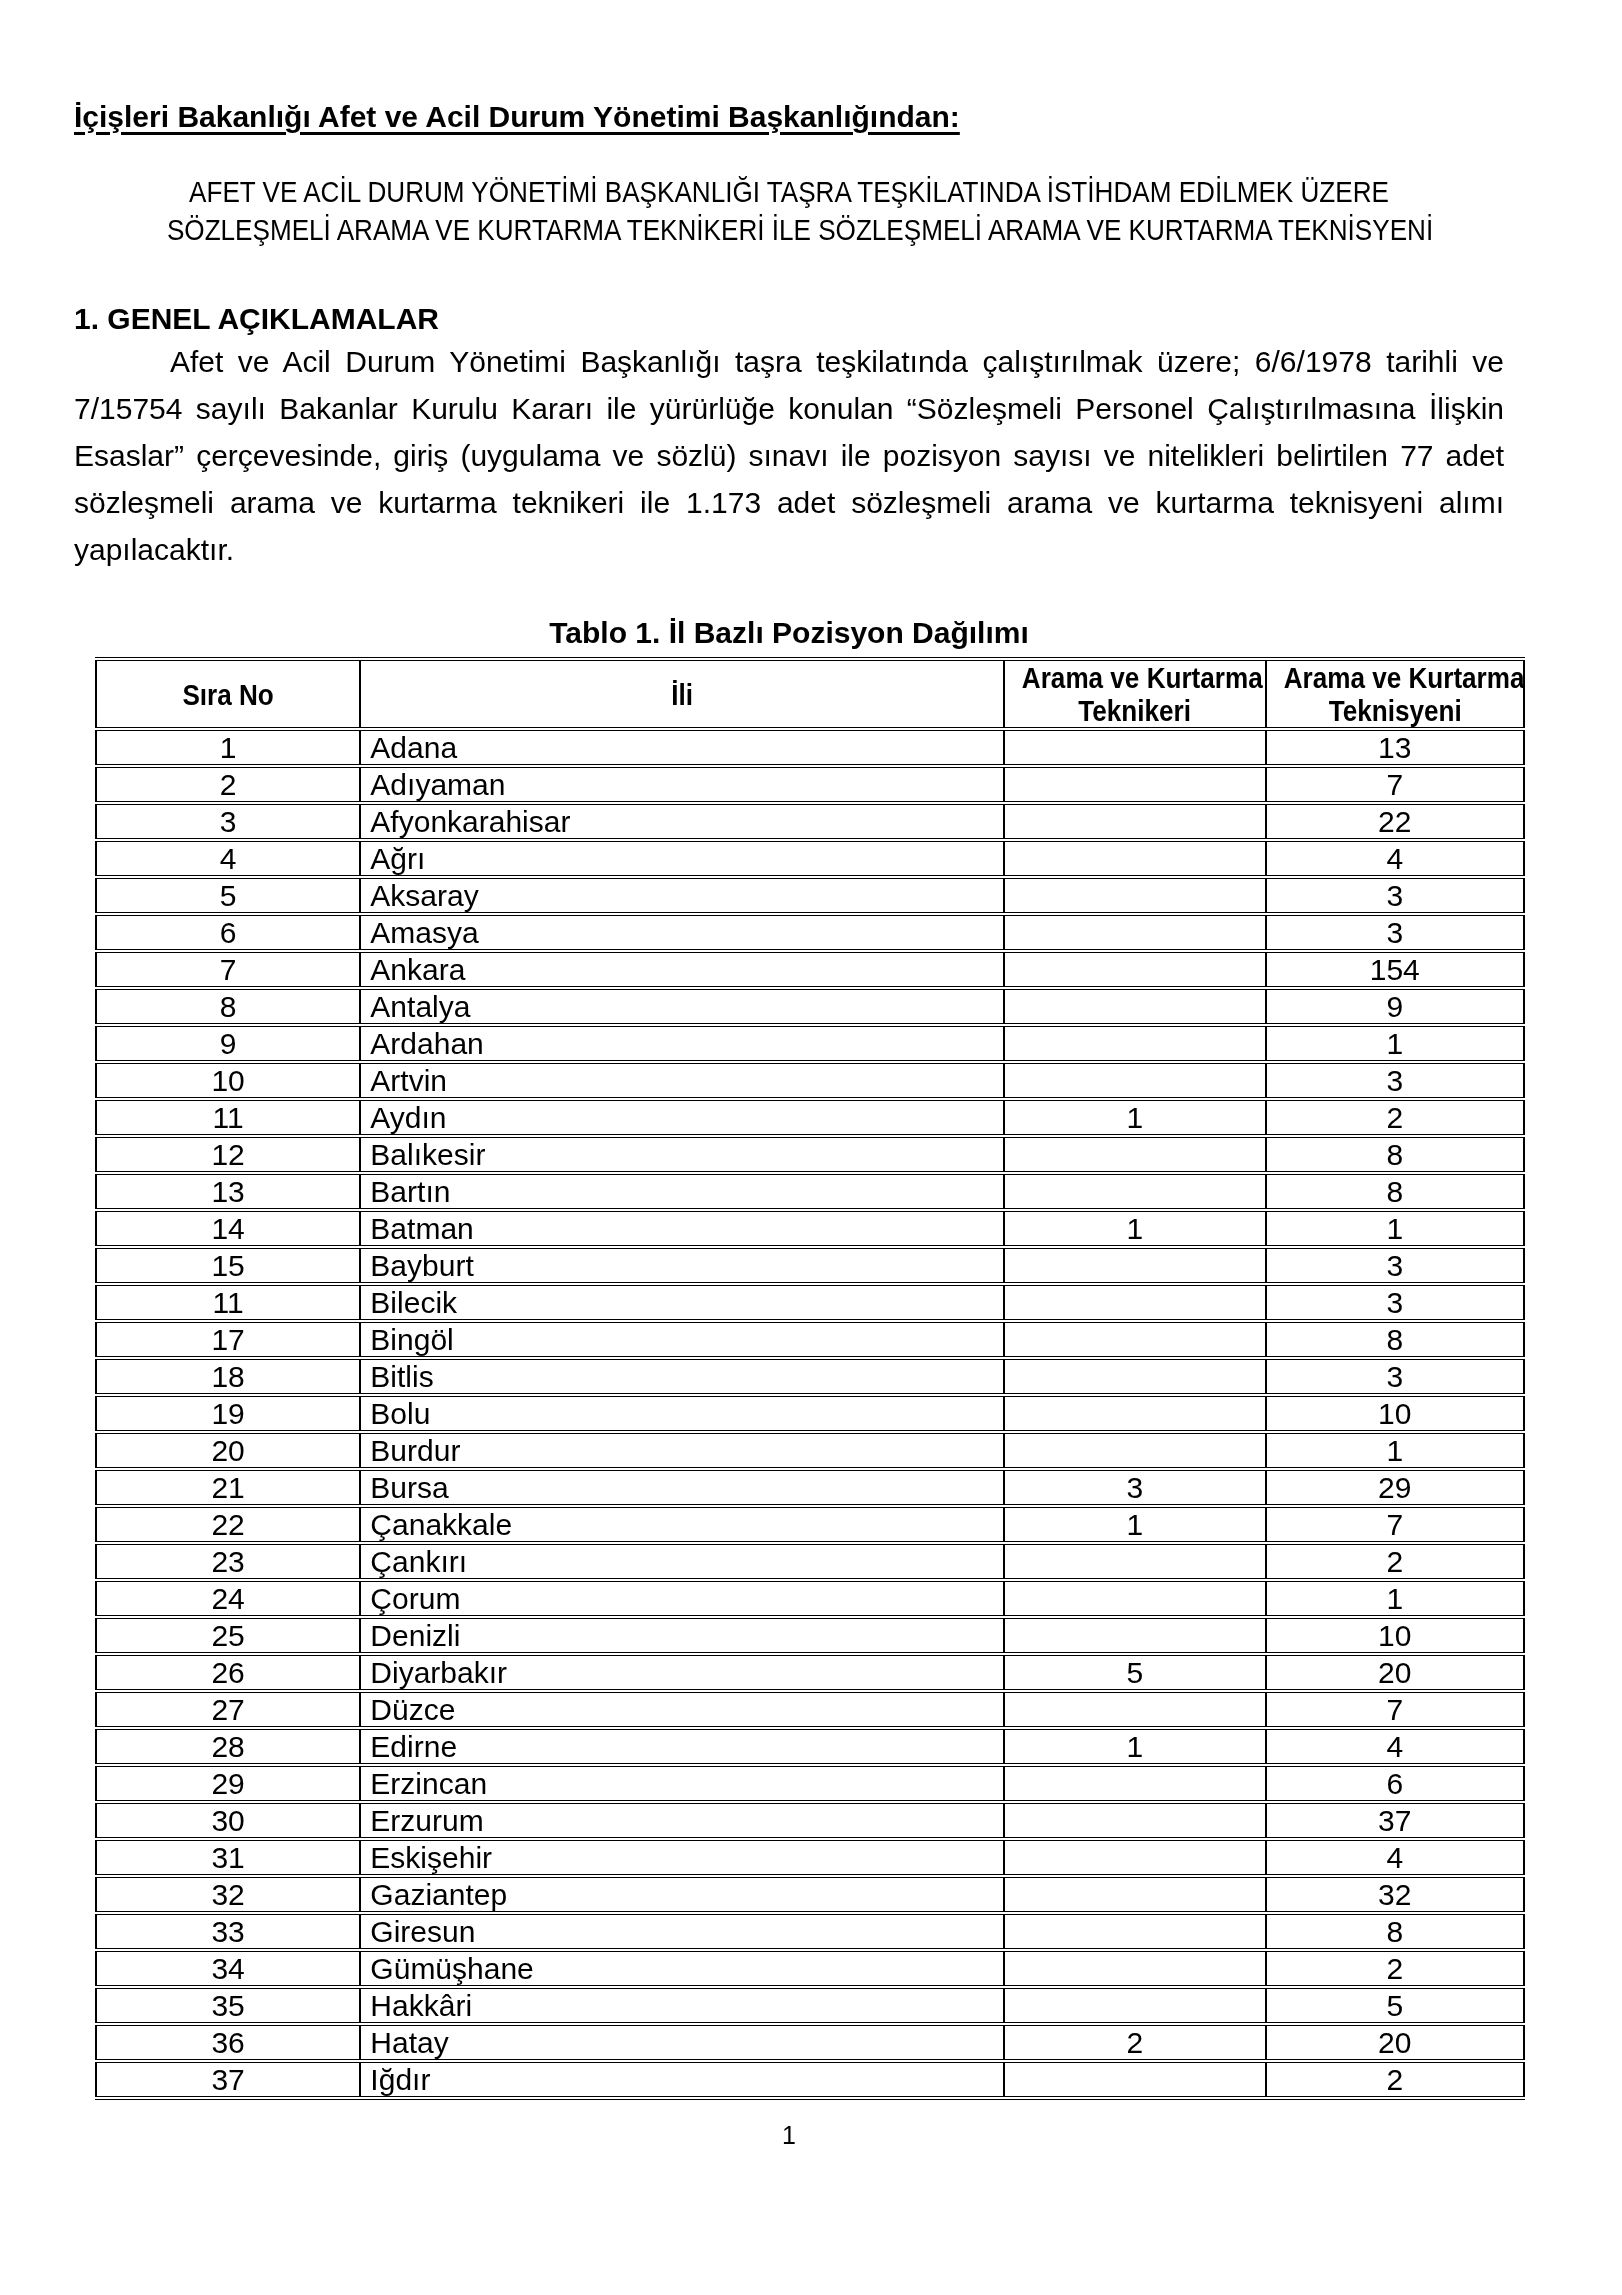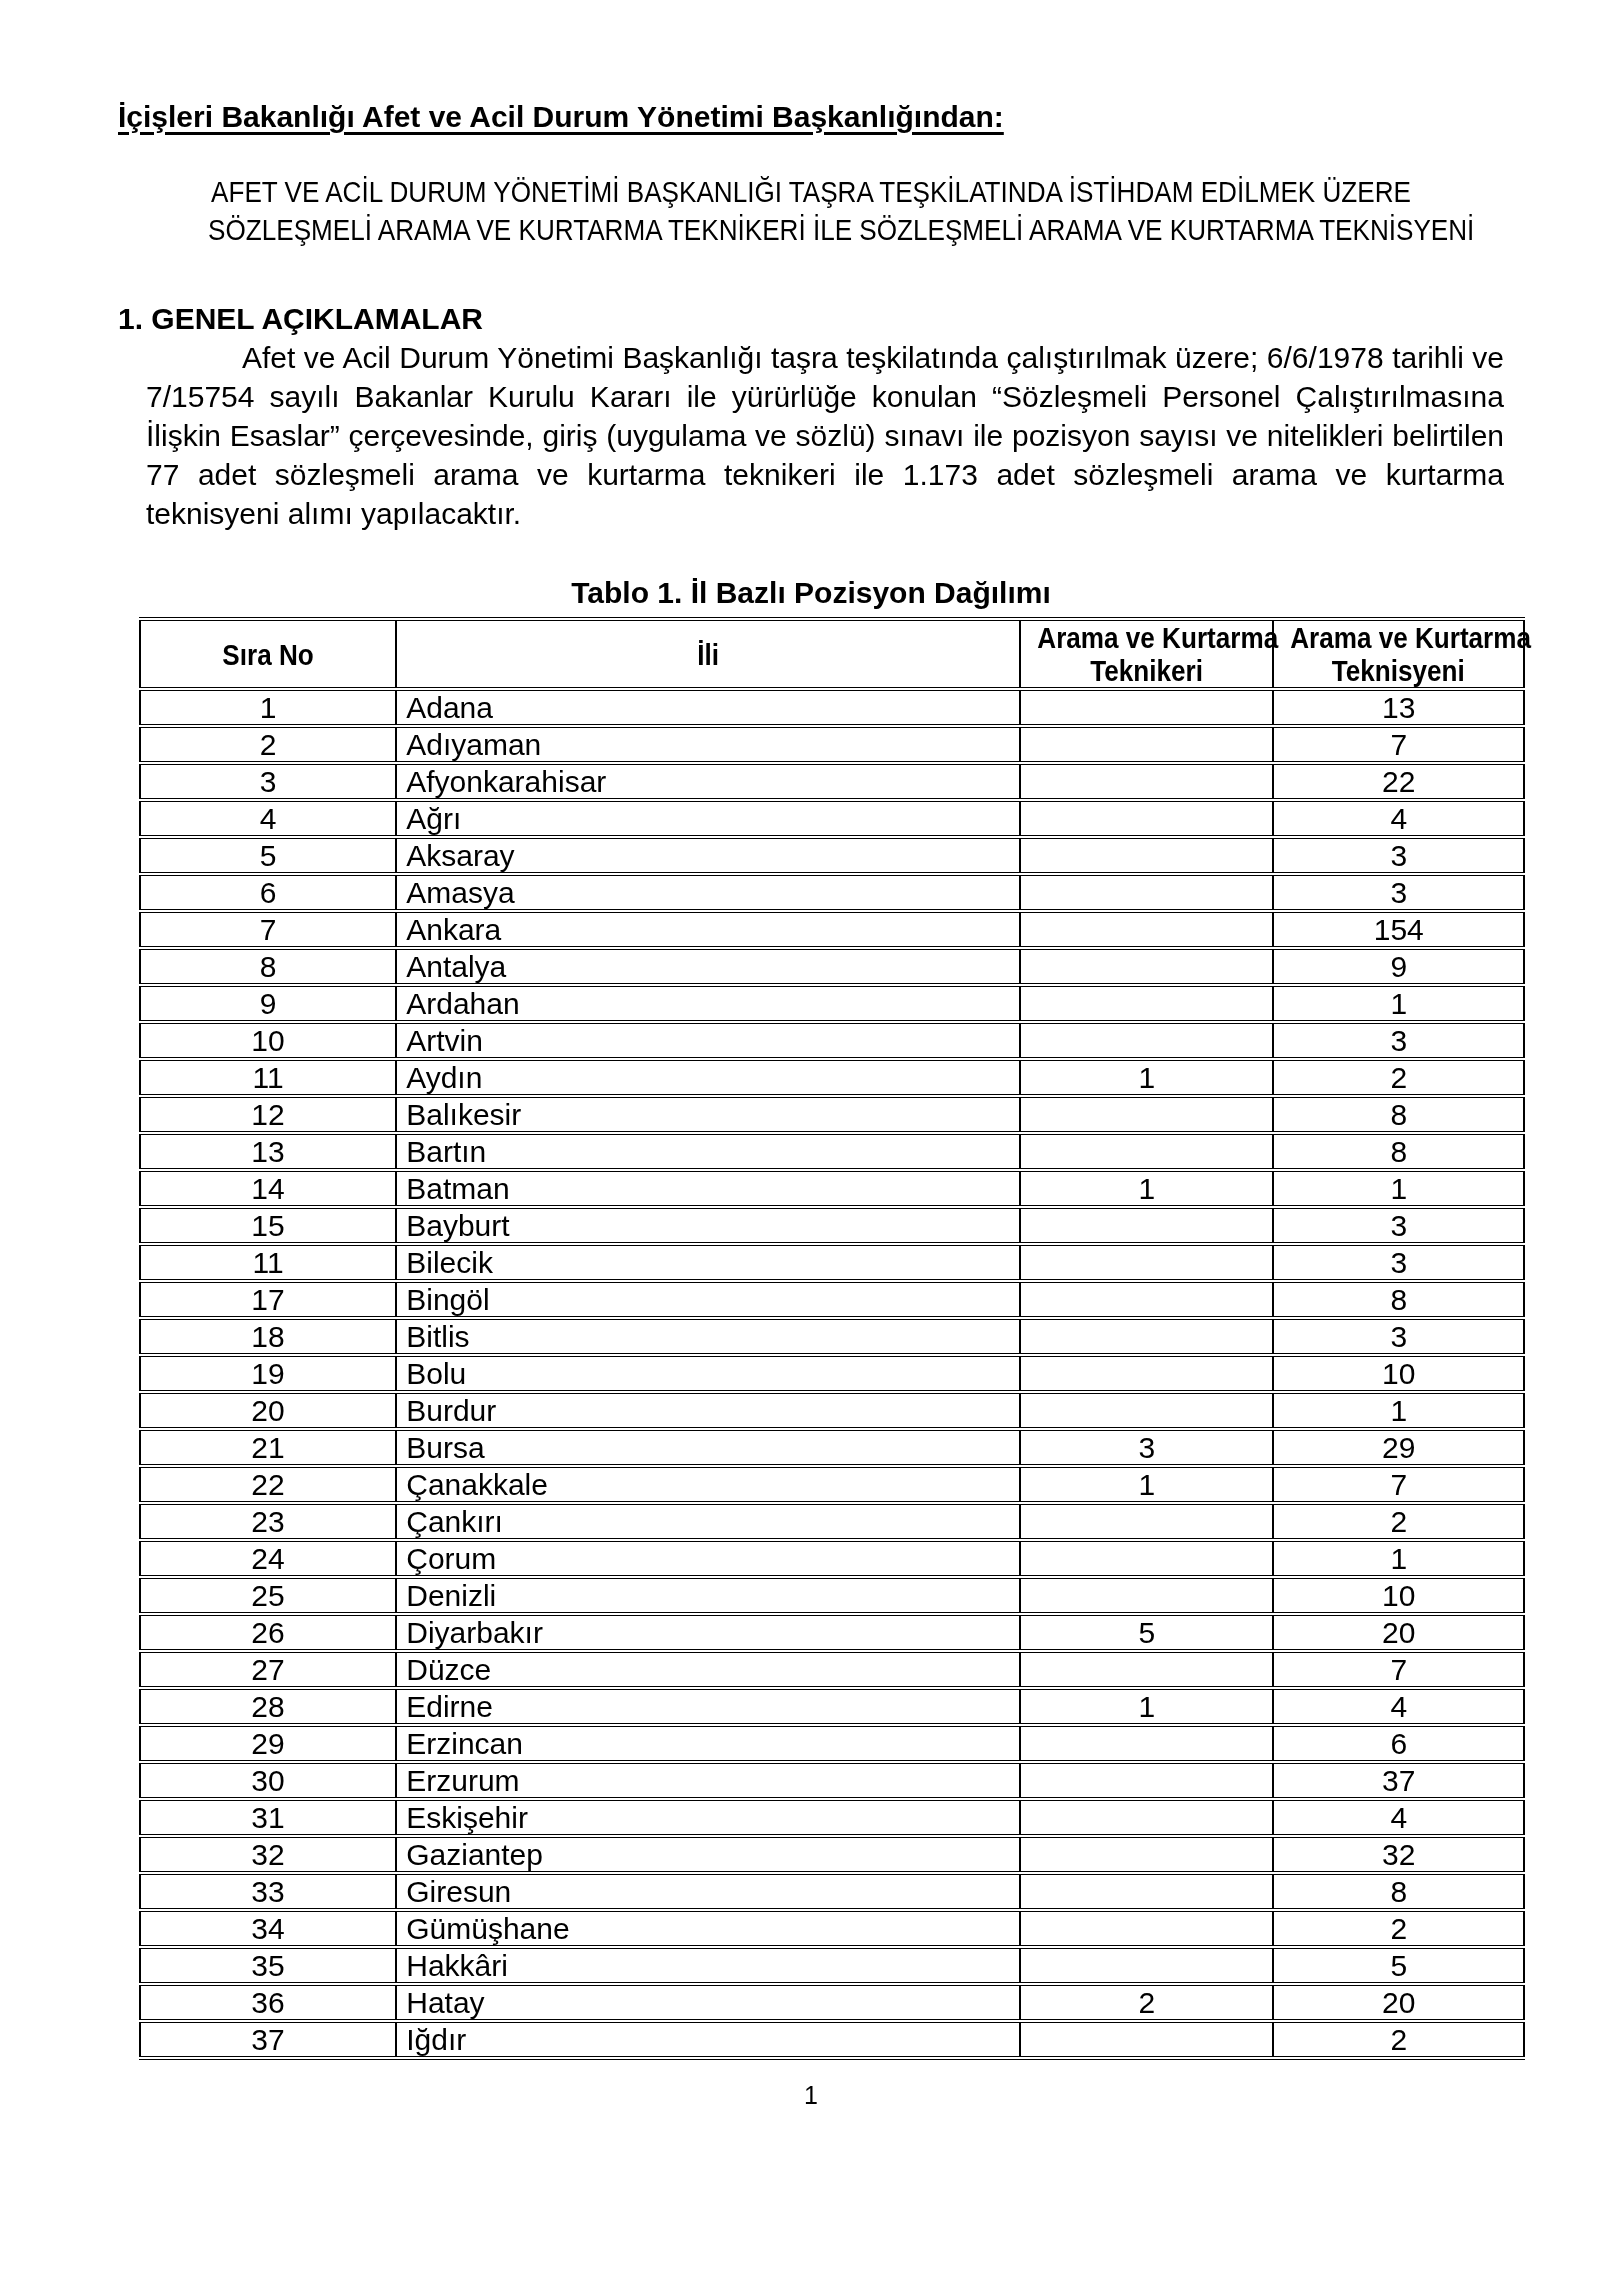--- a/index.html
+++ b/index.html
@@ -13,21 +13,21 @@
     color: #000000;
     font-family: "Liberation Sans", "DejaVu Sans", sans-serif;
     font-size: 30px;
     position: relative;
     overflow: hidden;
   }
   .page {
     box-sizing: border-box;
     width: 1622px;
     height: 2295px;
-    padding: 97px 118px 0 118px;
+    padding: 97px 118px 0 74px;
   }
   .doc-source {
     font-weight: bold;
     line-height: 39px;
   }
   .doc-source span {
     text-decoration: underline;
     text-decoration-thickness: 2.6px;
     text-underline-offset: 4.6px;
   }
@@ -45,22 +45,21 @@
     transform-origin: center;
   }
   .section-heading {
     margin-top: 51px;
     font-weight: bold;
     line-height: 38px;
   }
   .body-paragraph {
     text-align: justify;
     text-indent: 96px;
-    line-height: 39px;
-    margin-left: 28px;
+    line-height: 47px;
   }
   .table-title {
     margin-top: 41px;
     text-align: center;
     font-weight: bold;
     line-height: 38px;
   }
   table.positions {
     width: 100%;
     margin-top: 5.2px;

